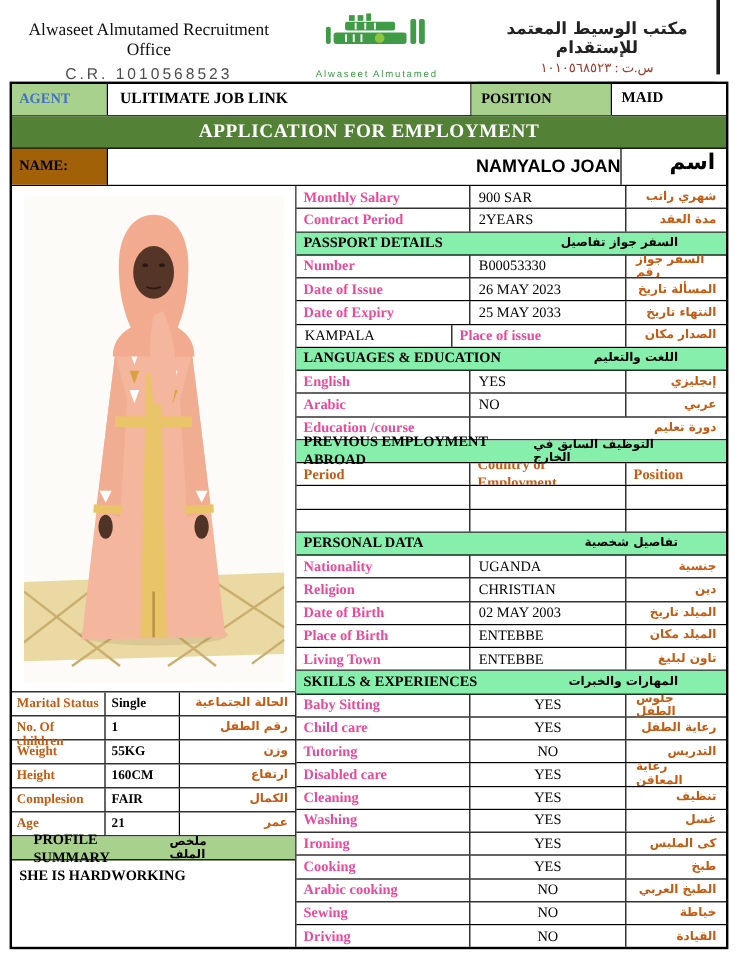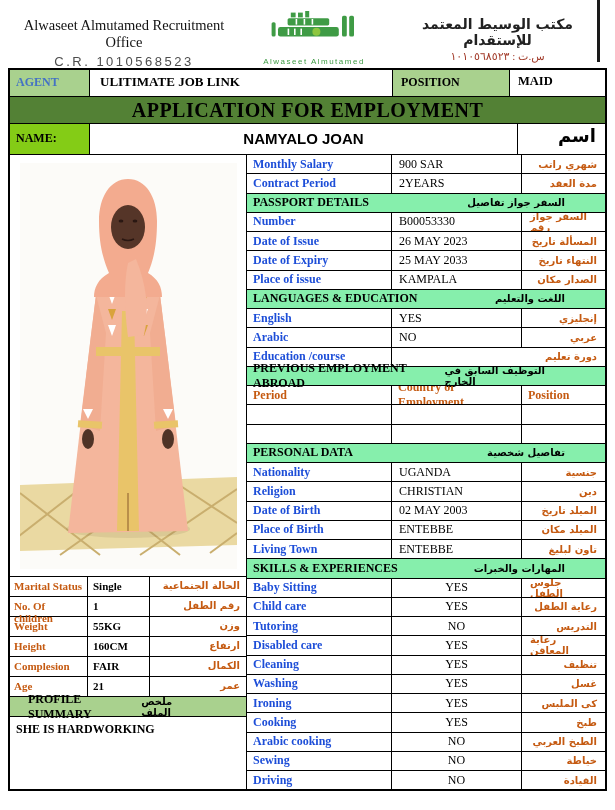--- a/index.html
+++ b/index.html
@@ -26,27 +26,27 @@
   .main { position:absolute; left:8px; top:68px; width:599px; height:723px;
           border:2px solid #000; display:flex; flex-direction:column; background:#fff; }
 
   .agent-row { height:27px; display:flex; border-bottom:1px solid #000; }
   .c-agent-label { width:80px; background:#a9d18e; color:#4472c4; font-weight:bold; font-size:12px;
                    padding:5px 6px; border-right:1px solid #000; }
   .c-agent-value { flex:1; font-weight:bold; font-size:13px; padding:4px 10px; border-right:1px solid #000; }
   .c-pos-label { width:117px; background:#a9d18e; font-weight:bold; font-size:12px; padding:5px 8px; border-right:1px solid #000; }
   .c-pos-value { width:95px; font-weight:bold; font-size:12.5px; padding:4px 8px; }
 
-  .banner { height:27px; background:#538135; color:#000000; font-weight:bold; font-size:20px;
+  .banner { height:27px; background:#538135; color:#ffffff; font-weight:bold; font-size:16px;
             text-align:center; line-height:26px; border-bottom:1px solid #000; letter-spacing:.5px; }
 
   .name-row { height:31px; display:flex; border-bottom:1px solid #000; }
-  .c-name-label { width:80px; background:#84cc16; font-weight:bold; font-size:12px; padding:7px 6px; border-right:1px solid #000; }
+  .c-name-label { width:80px; background:#a16207; font-weight:bold; font-size:12px; padding:7px 6px; border-right:1px solid #000; }
   .c-name-value { flex:1; font-family:"Liberation Sans", sans-serif; font-weight:bold; font-size:15px;
-                  text-align:center; line-height:30px; border-right:1px solid #000; }
+                  text-align:right; line-height:30px; border-right:1px solid #000; }
   .c-name-ar { width:87px; text-align:right; padding:1px 9px; font-size:18px; font-weight:bold;
                font-family:"DejaVu Sans", sans-serif; }
 
   .body-area { flex:1; display:flex; min-height:0; }
 
   
   .left-col { width:237px; border-right:1px solid #000; display:flex; flex-direction:column; }
   .photo-cell { height:422px; border-bottom:1px solid #000; position:relative; background:#fff; }
   .attr-row { height:20px; display:flex; border-bottom:1px solid #000; }
   .a-lbl { width:78px; color:#c55a11; font-weight:bold; font-size:11px; padding:3px 4px; border-right:1px solid #000; }
@@ -56,21 +56,21 @@
   .profile-header { height:20px; background:#a9d18e; display:flex; justify-content:center; align-items:center;
                     border-bottom:1px solid #000; font-weight:bold; font-size:12px; padding:0 18px; }
   .profile-header .ph-ar { font-size:10px; font-family:"DejaVu Sans", sans-serif; padding-right:26px; }
   .summary-cell { flex:1; font-weight:bold; font-size:12px; padding:5px 6px; }
 
   
   .right-col { flex:1; display:flex; flex-direction:column; }
   .rrow { flex:1; display:flex; border-bottom:1px solid #000; min-height:0; }
   .rrow:last-child { border-bottom:none; }
   .cell { display:flex; align-items:center; overflow:hidden; }
-  .r-lbl { width:145px; color:#1d4ed8; font-weight:bold; font-size:12px; padding:0 6px; border-right:1px solid #000; }
+  .r-lbl { width:145px; color:#ec4899; font-weight:bold; font-size:12px; padding:0 6px; border-right:1px solid #000; }
   .r-val { width:130px; font-size:12px; padding:0 7px; border-right:1px solid #000; }
   .rrow.center .r-val { justify-content:center; padding:0; }
   .r-ar  { flex:1; color:#c55a11; font-weight:bold; font-size:10px; justify-content:flex-end; padding:0 8px;
            font-family:"DejaVu Sans", sans-serif; }
   .rrow.sec { background:#86efac; }
   .sec-en { font-weight:bold; font-size:12px; padding:0 6px; display:flex; align-items:center; }
   .sec-ar { margin-left:auto; font-weight:bold; font-size:10px; font-family:"DejaVu Sans", sans-serif;
             display:flex; align-items:center; padding-right:40px; }
   .rrow.cols3 .c1 { width:145px; border-right:1px solid #000; color:#c55a11; font-weight:bold; font-size:12px; padding:0 6px; }
   .rrow.cols3 .c2 { width:130px; border-right:1px solid #000; color:#c55a11; font-weight:bold; font-size:12px; padding:0 6px; }
@@ -258,22 +258,22 @@
           <div class="cell r-lbl">Date of Issue</div>
           <div class="cell r-val">26 MAY 2023</div>
           <div class="cell r-ar">المسألة تاريخ</div>
         </div>
         <div class="rrow">
           <div class="cell r-lbl">Date of Expiry</div>
           <div class="cell r-val">25 MAY 2033</div>
           <div class="cell r-ar">النتهاء تاريخ</div>
         </div>
         <div class="rrow">
+          <div class="cell r-val">KAMPALA</div>
           <div class="cell r-lbl">Place of issue</div>
-          <div class="cell r-val">KAMPALA</div>
           <div class="cell r-ar">الصدار مكان</div>
         </div>
         <div class="rrow sec">
           <div class="sec-en">LANGUAGES &amp; EDUCATION</div>
           <div class="sec-ar">اللغت والتعليم</div>
         </div>
         <div class="rrow">
           <div class="cell r-lbl">English</div>
           <div class="cell r-val">YES</div>
           <div class="cell r-ar">إنجليزي</div>

